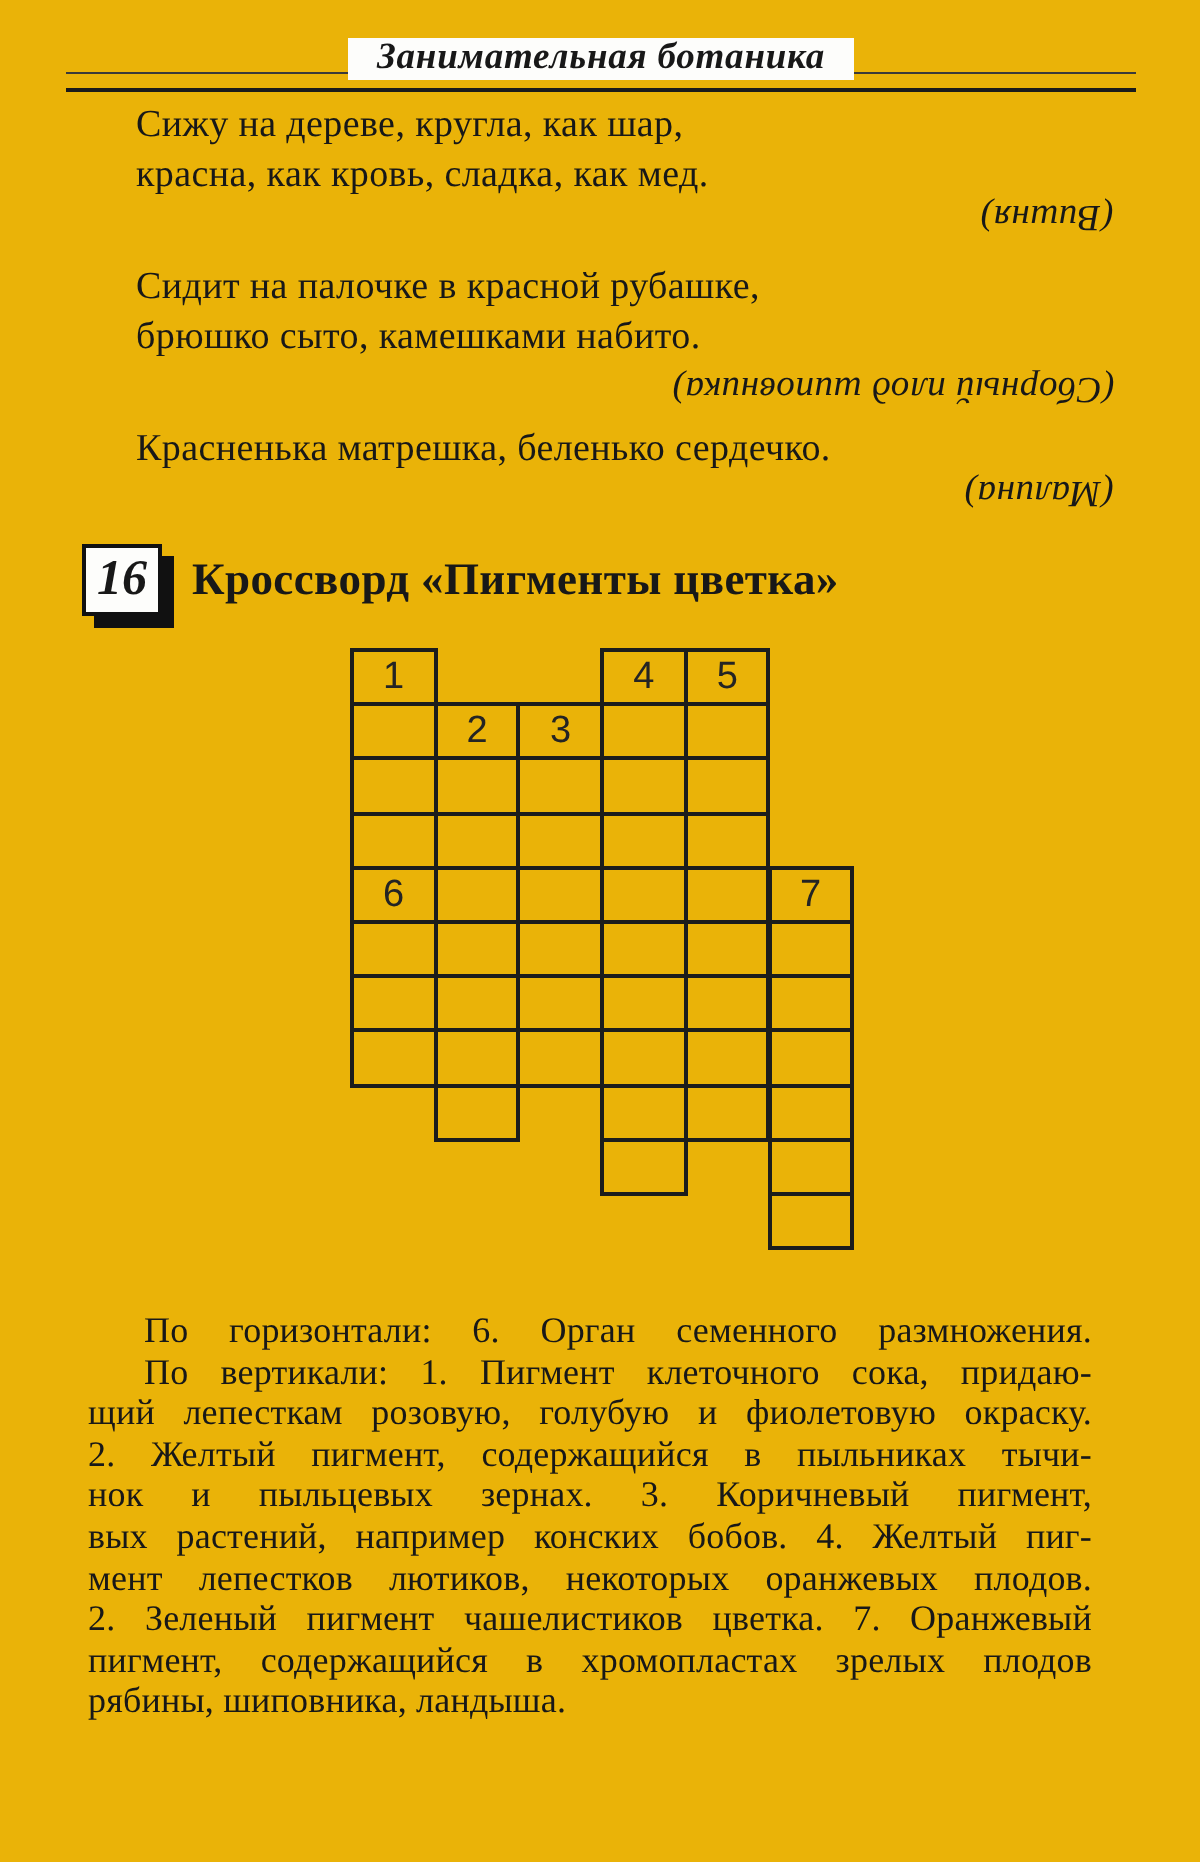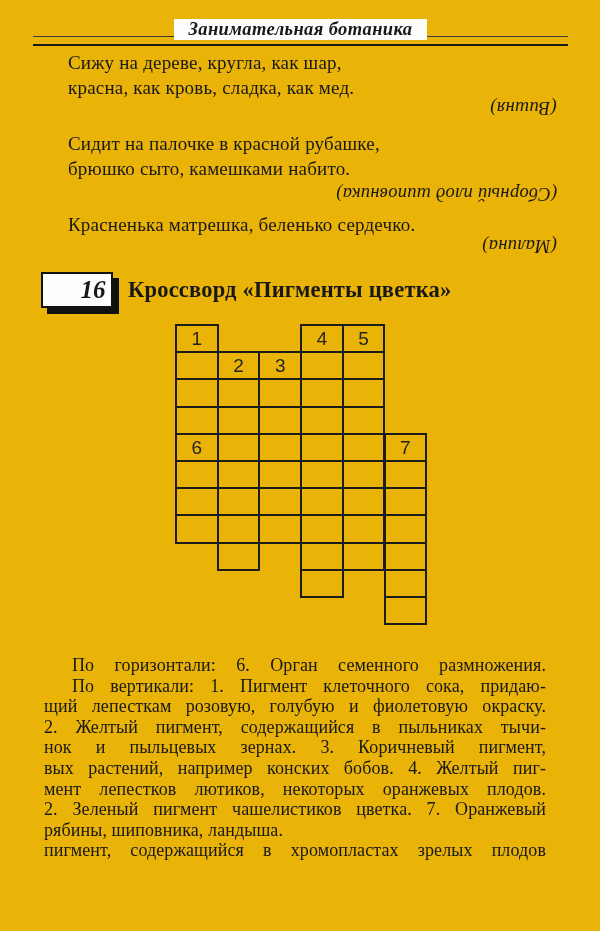--- a/index.html
+++ b/index.html
@@ -80,21 +80,20 @@
     border: 2.2px solid #111;
     background: #fdfdfb;
     box-shadow: 6px 6px 0 #111;
     display: flex;
     align-items: center;
     justify-content: center;
     font-size: 25px;
     font-weight: bold;
     font-style: italic;
     flex: 0 0 auto;
-    padding-left: 32px;
   }
   .section-title {
     margin: 0;
     font-size: 22.5px;
     font-weight: bold;
     letter-spacing: 0.2px;
     white-space: nowrap;
   }
 
   
@@ -252,18 +251,18 @@
     <p class="clue-line indent jl">
       <span class="clue-label">По вертикали:</span>
       <span>1. Пигмент клеточного сока, придаю-</span>
     </p>
     <p class="clue-line jl">щий лепесткам розовую, голубую и фиолетовую окраску.</p>
     <p class="clue-line jl">2. Желтый пигмент, содержащийся в пыльниках тычи-</p>
     <p class="clue-line jl">нок и пыльцевых зернах. 3. Коричневый пигмент,</p>
     <p class="clue-line jl">вых растений, например конских бобов. 4. Желтый пиг-</p>
     <p class="clue-line jl">мент лепестков лютиков, некоторых оранжевых плодов.</p>
     <p class="clue-line jl">2. Зеленый пигмент чашелистиков цветка. 7. Оранжевый</p>
+    <p class="clue-line jl">пигмент, содержащийся в хромопластах зрелых плодов</p>
     <p class="clue-line">рябины, шиповника, ландыша.</p>
-    <p class="clue-line jl">пигмент, содержащийся в хромопластах зрелых плодов</p>
   </div>
 
 
 </div>
 
 </body></html>

